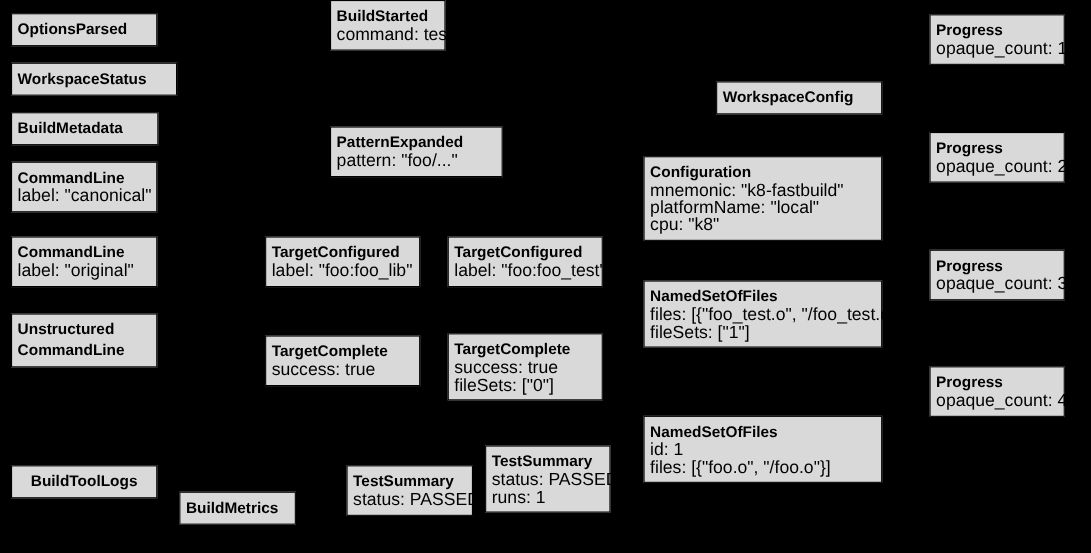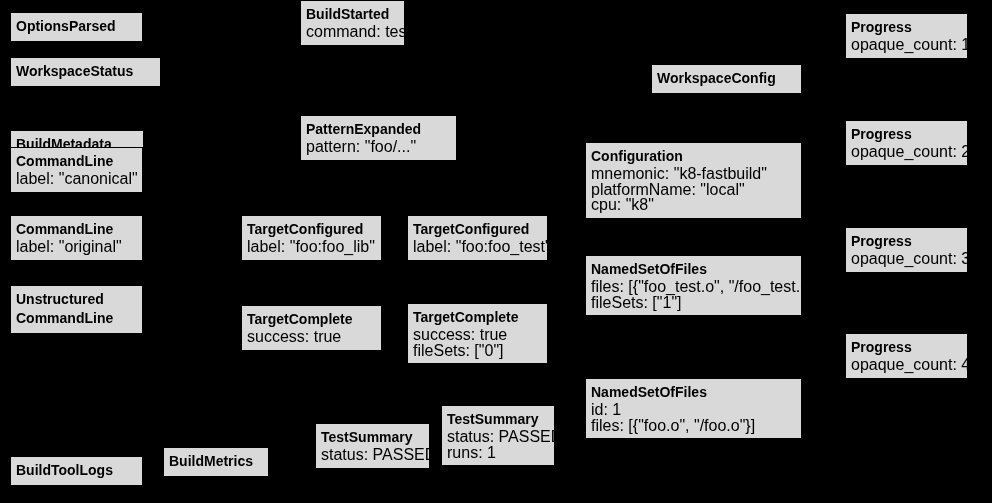--- a/index.html
+++ b/index.html
@@ -45,41 +45,41 @@
 <div class="canvas">
 
   <div class="node" style="left:10px; top:12px; width:133px;">
     <div class="node-title">OptionsParsed</div>
   </div>
 
   <div class="node" style="left:10px; top:57px; width:151px;">
     <div class="node-title">WorkspaceStatus</div>
   </div>
 
-  <div class="node" style="left:10px; top:102px; width:134px;margin-top:28px;">
+  <div class="node" style="left:10px; top:102px; width:134px;">
     <div class="node-title">BuildMetadata</div>
   </div>
 
   <div class="node" style="left:10px; top:147px; width:133px;">
     <div class="node-title">CommandLine</div>
     <div class="node-line">label: "canonical"</div>
   </div>
 
   <div class="node" style="left:10px; top:215px; width:133px;">
     <div class="node-title">CommandLine</div>
     <div class="node-line">label: "original"</div>
   </div>
 
   <div class="node" style="left:10px; top:285px; width:133px;">
     <div class="node-title">Unstructured
 CommandLine</div>
   </div>
 
 
-  <div class="node" style="left:10px; top:456px; width:133px;">
+  <div class="node" style="left:10px; top:423px; width:133px;text-align:center;">
     <div class="node-title">BuildToolLogs</div>
   </div>
 
   <div class="node" style="left:163px; top:447px; width:106px;">
     <div class="node-title">BuildMetrics</div>
   </div>
 
   <div class="node" style="left:300px; top:0; width:105px;">
     <div class="node-title">BuildStarted</div>
     <div class="node-line">command: test</div>
@@ -115,21 +115,21 @@
     <div class="node-title">TestSummary</div>
     <div class="node-line">status: PASSED</div>
   </div>
 
   <div class="node" style="left:441px; top:405px; width:114px;">
     <div class="node-title">TestSummary</div>
     <div class="node-line">status: PASSED</div>
     <div class="node-line">runs: 1</div>
   </div>
 
-  <div class="node" style="left:651px; top:64px; width:151px;">
+  <div class="node" style="left:651px; top:74px; width:151px;">
     <div class="node-title">WorkspaceConfig</div>
   </div>
 
   <div class="node" style="left:585px; top:142px; width:217px;">
     <div class="node-title">Configuration</div>
     <div class="node-line">mnemonic: "k8-fastbuild"</div>
     <div class="node-line">platformName: "local"</div>
     <div class="node-line">cpu: "k8"</div>
   </div>
 

